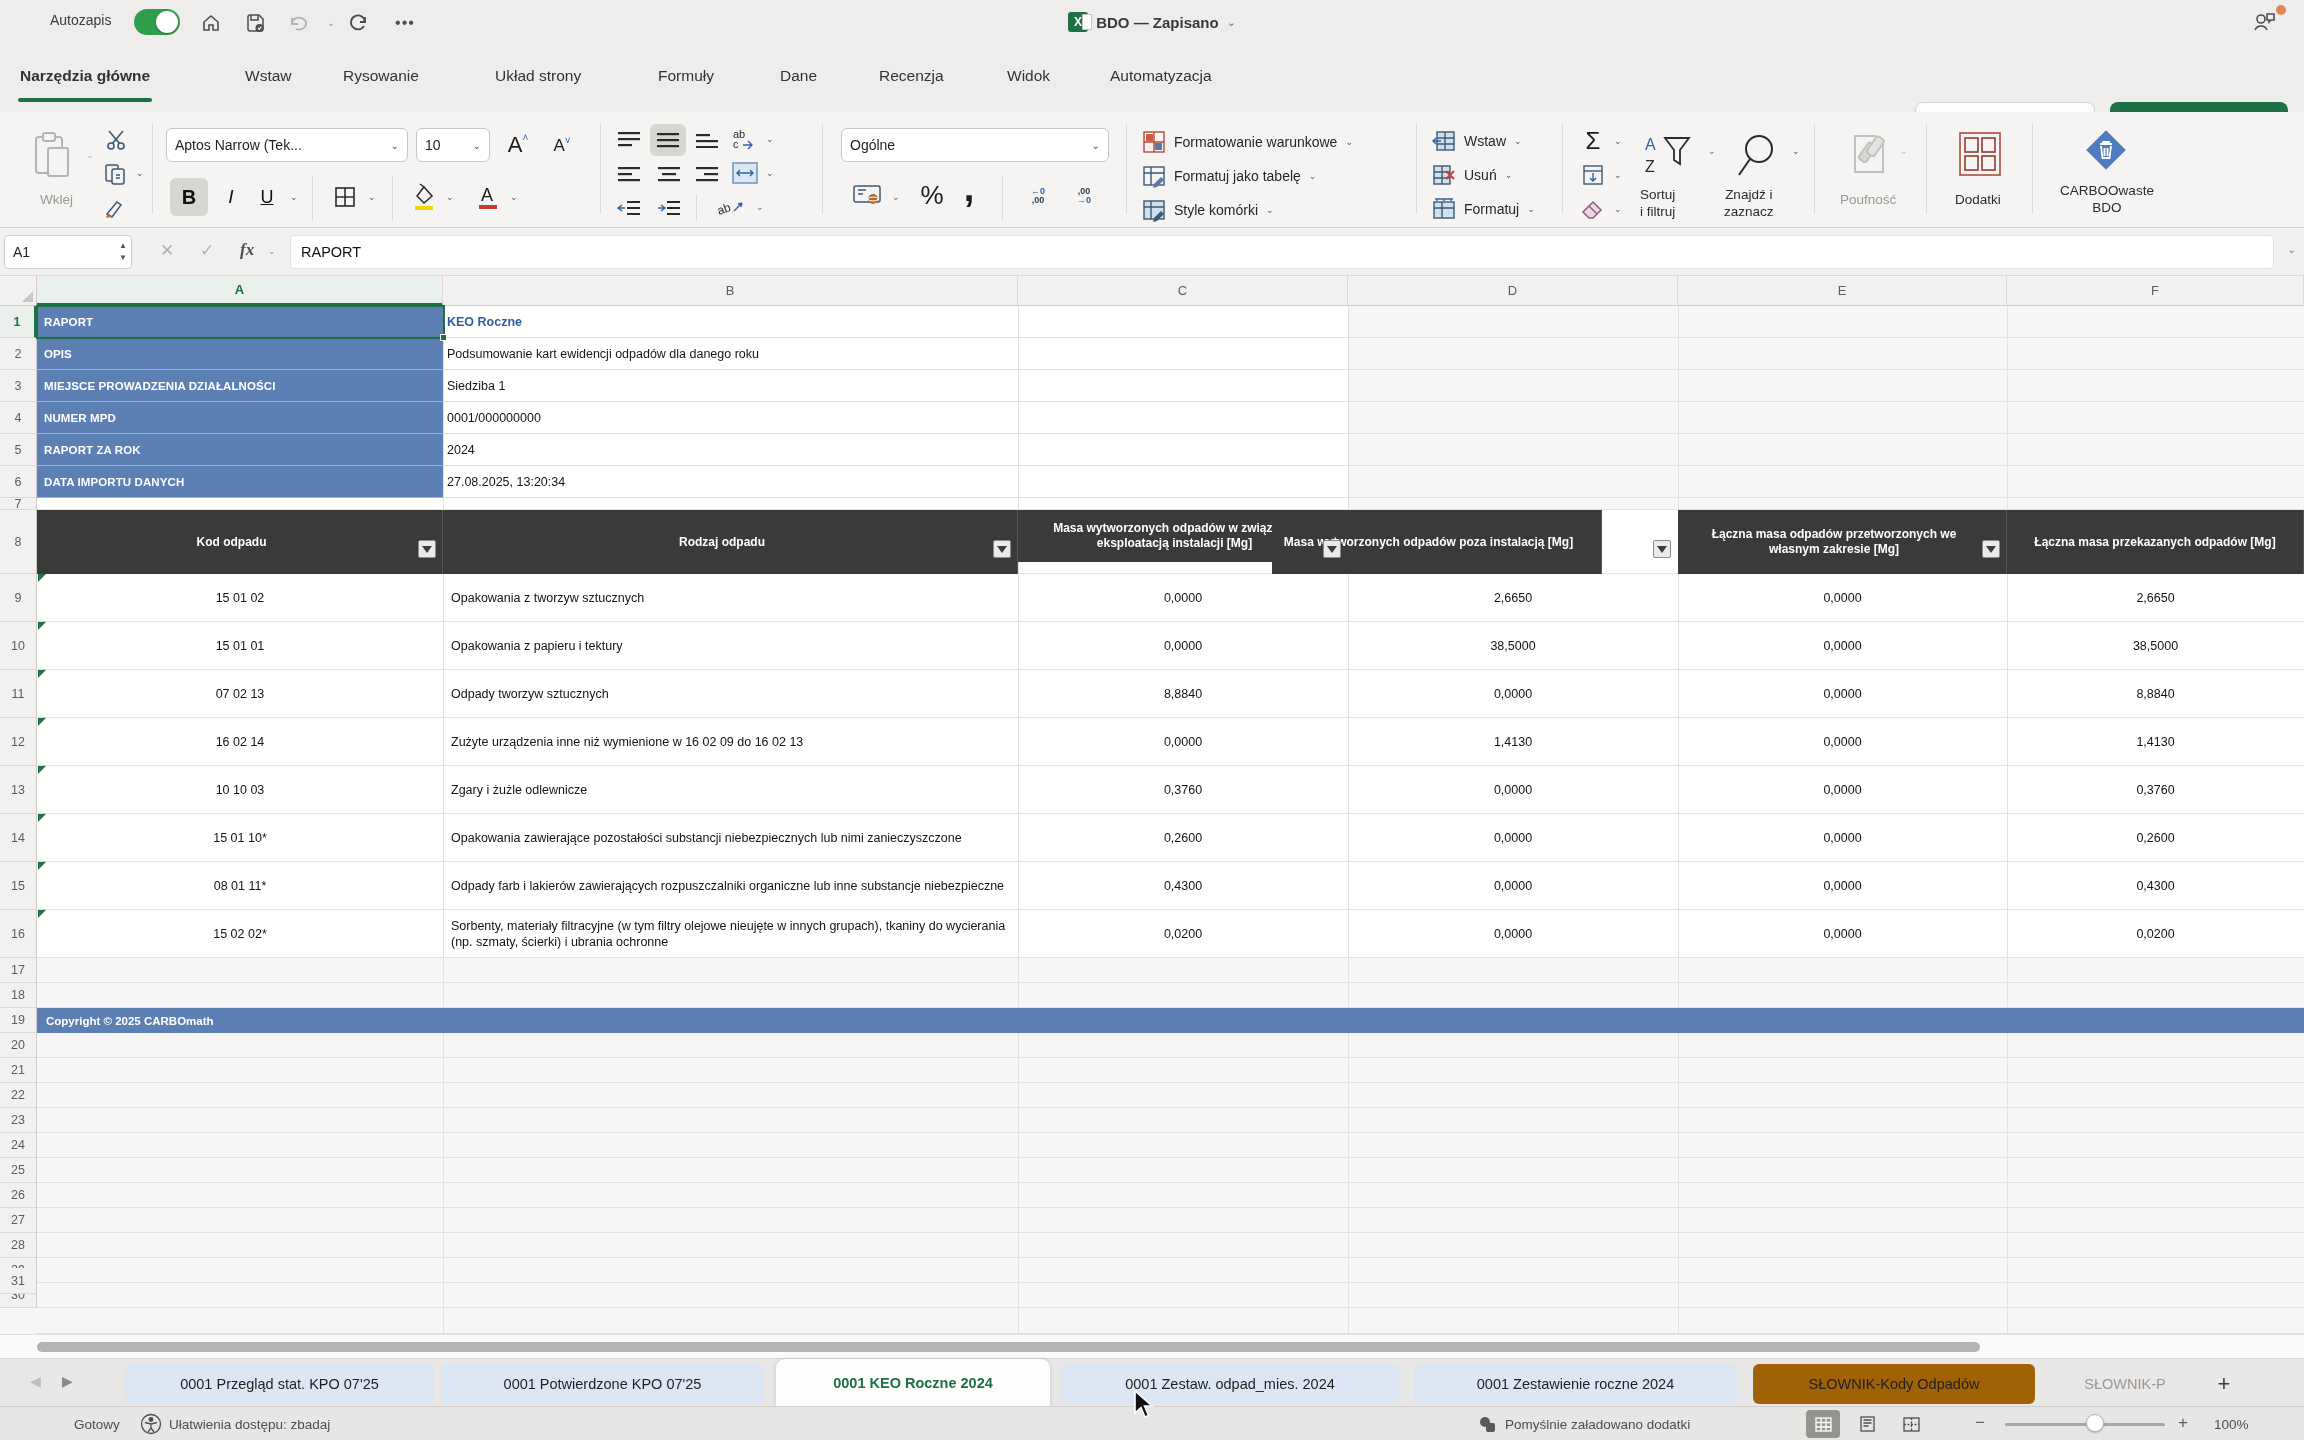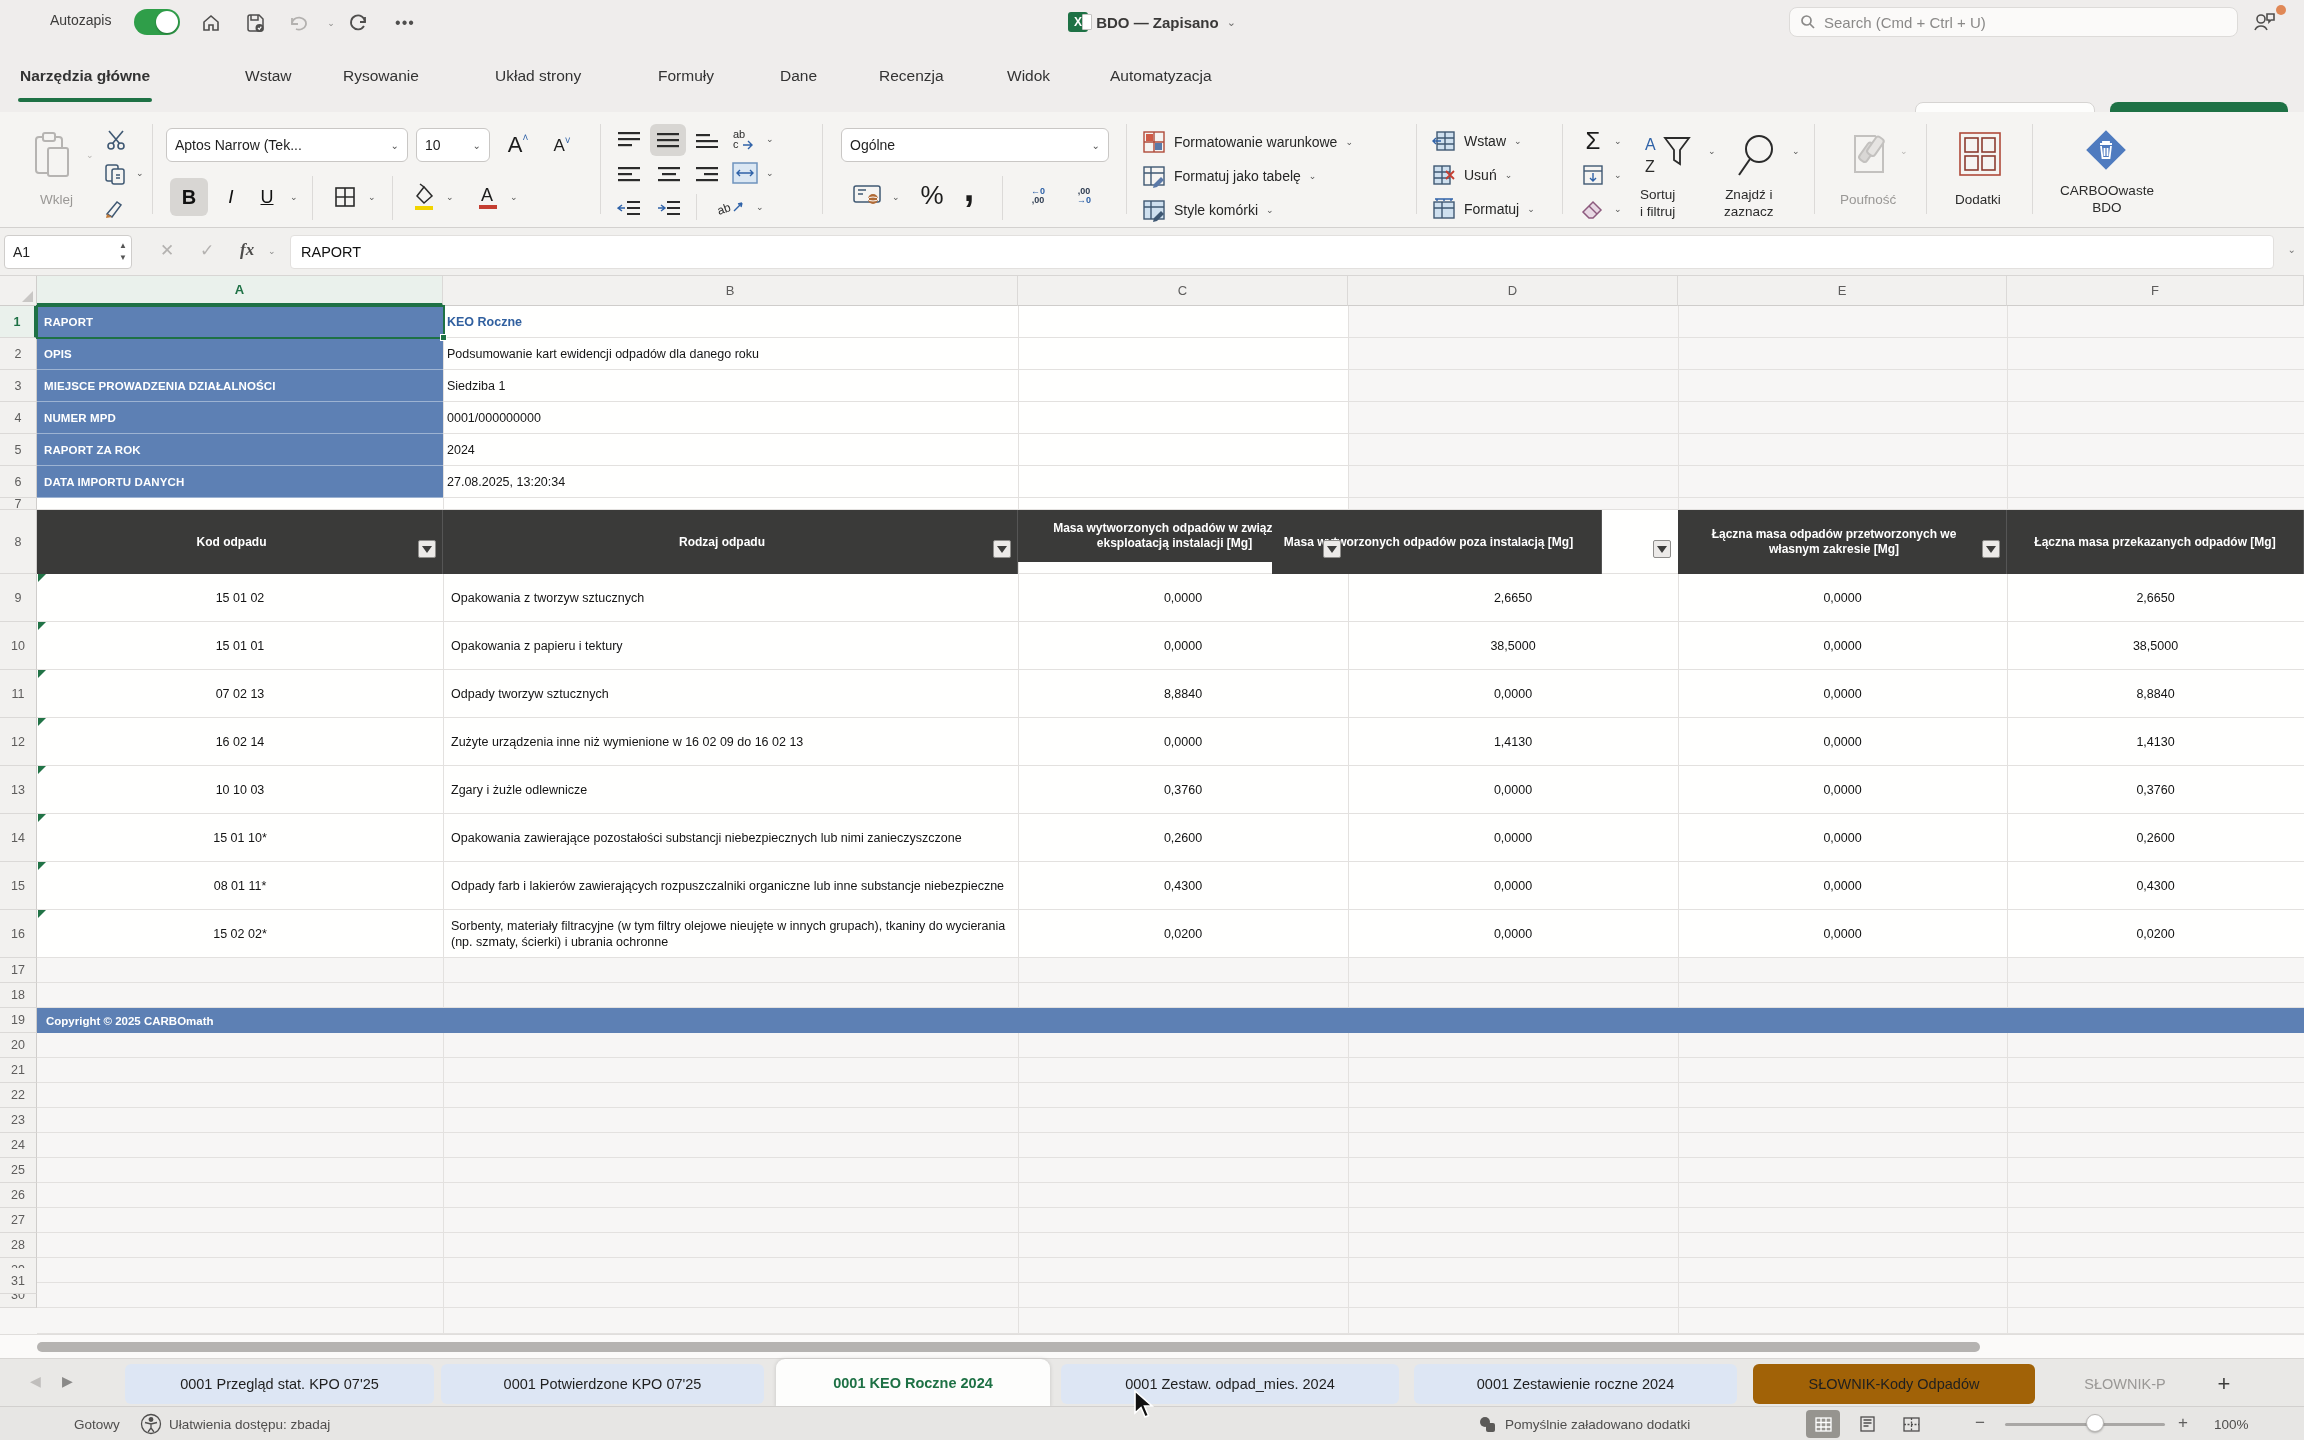--- a/index.html
+++ b/index.html
@@ -130,27 +130,20 @@
         </svg>
     </div>
     <span class="tb-ic" style="left:392px;font-size:16px;letter-spacing:1px;">•••</span>
 
     <div id="doc-title">
       <span id="xl-icon">X</span>
       <span>BDO — Zapisano</span>
       <span id="title-chevron">⌄</span>
     </div>
 
-    <div id="search-box">
-      <svg width="16" height="16" viewBox="0 0 16 16" fill="none" stroke="#8a8988" stroke-width="1.7">
-          <circle cx="6.5" cy="6.5" r="4.5"></circle>
-          <path d="M10 10 L14 14"></path>
-        </svg>
-      <span>Search (Cmd + Ctrl + U)</span>
-    </div>
     <div id="people-icon">
       <svg width="26" height="26" viewBox="0 0 26 26" fill="none" stroke="#4f4e4d" stroke-width="1.6">
           <circle cx="9" cy="11" r="4"></circle>
           <path d="M3 22 a6.5 6.5 0 0 1 12 0"></path>
           <path d="M15 6 h7 v6 h-3 l-2 2 v-2 h-2 z"></path>
         </svg>
       <span class="dot"></span>
     </div>
   </div>
 

